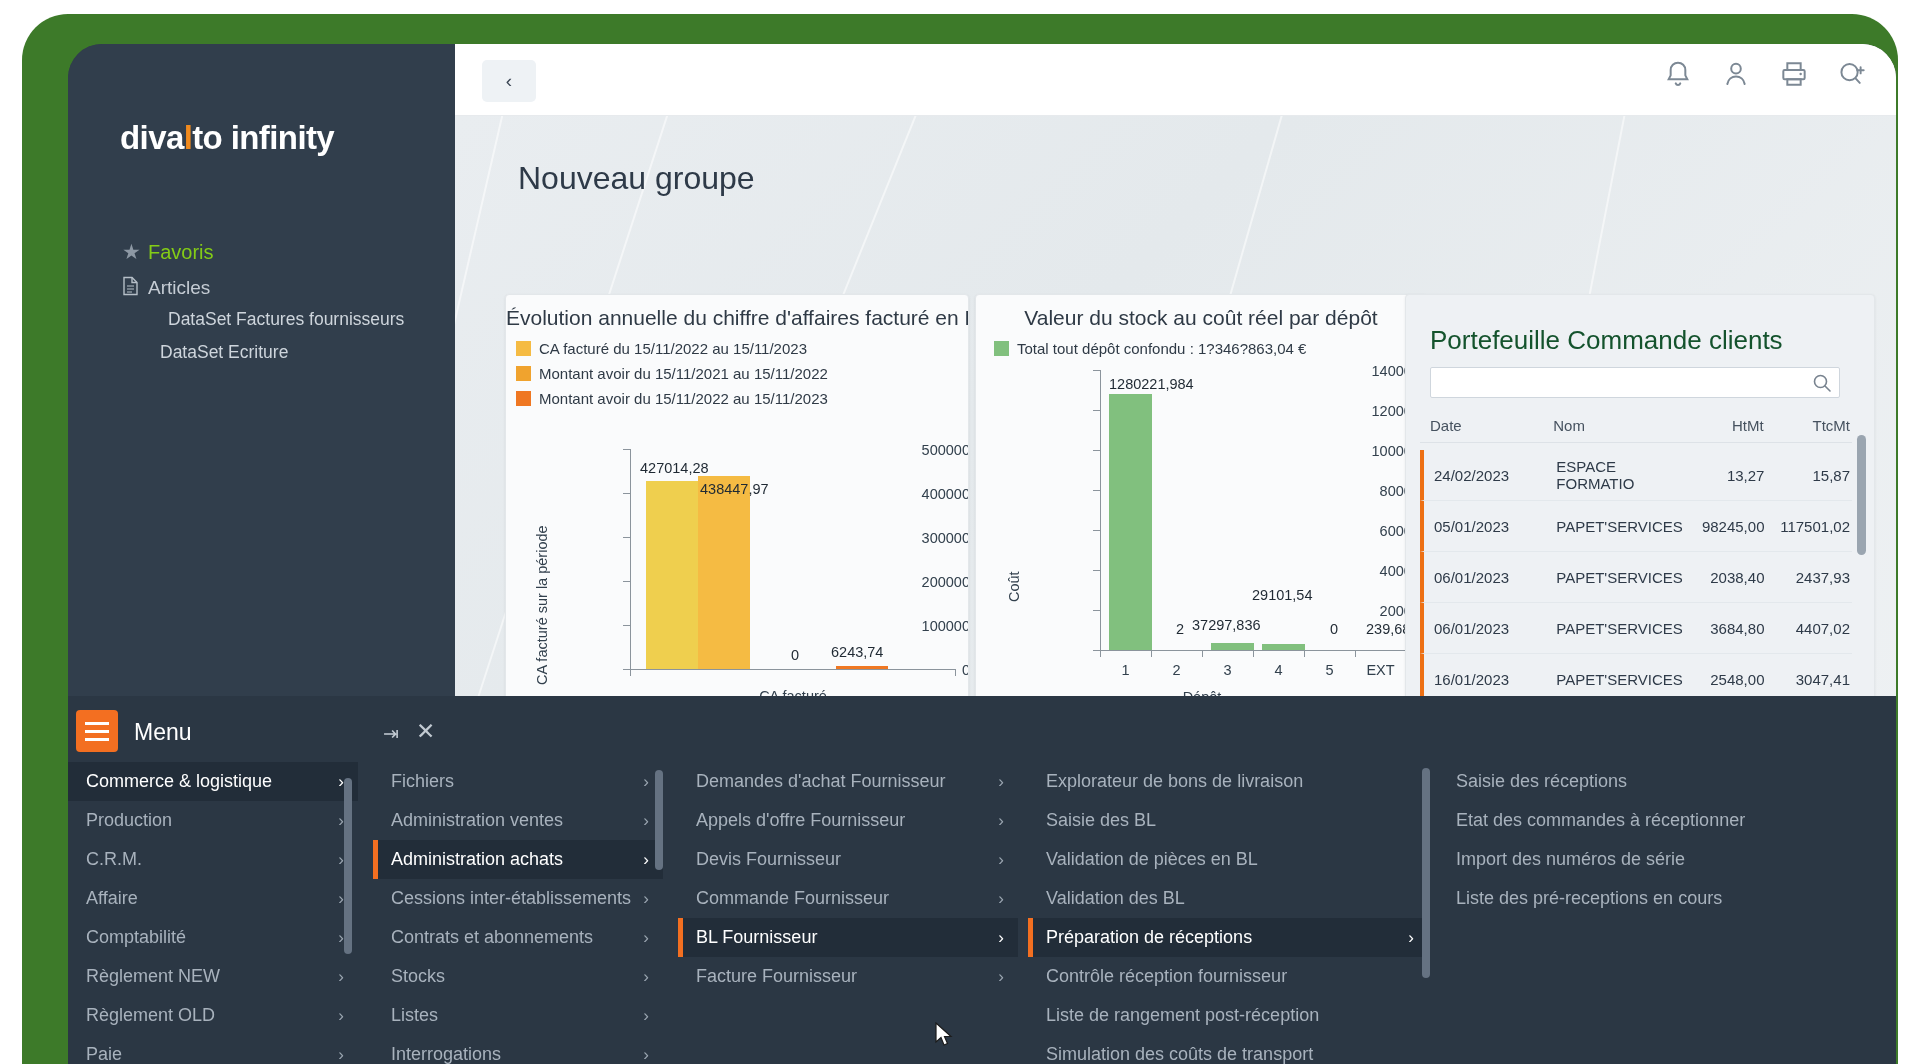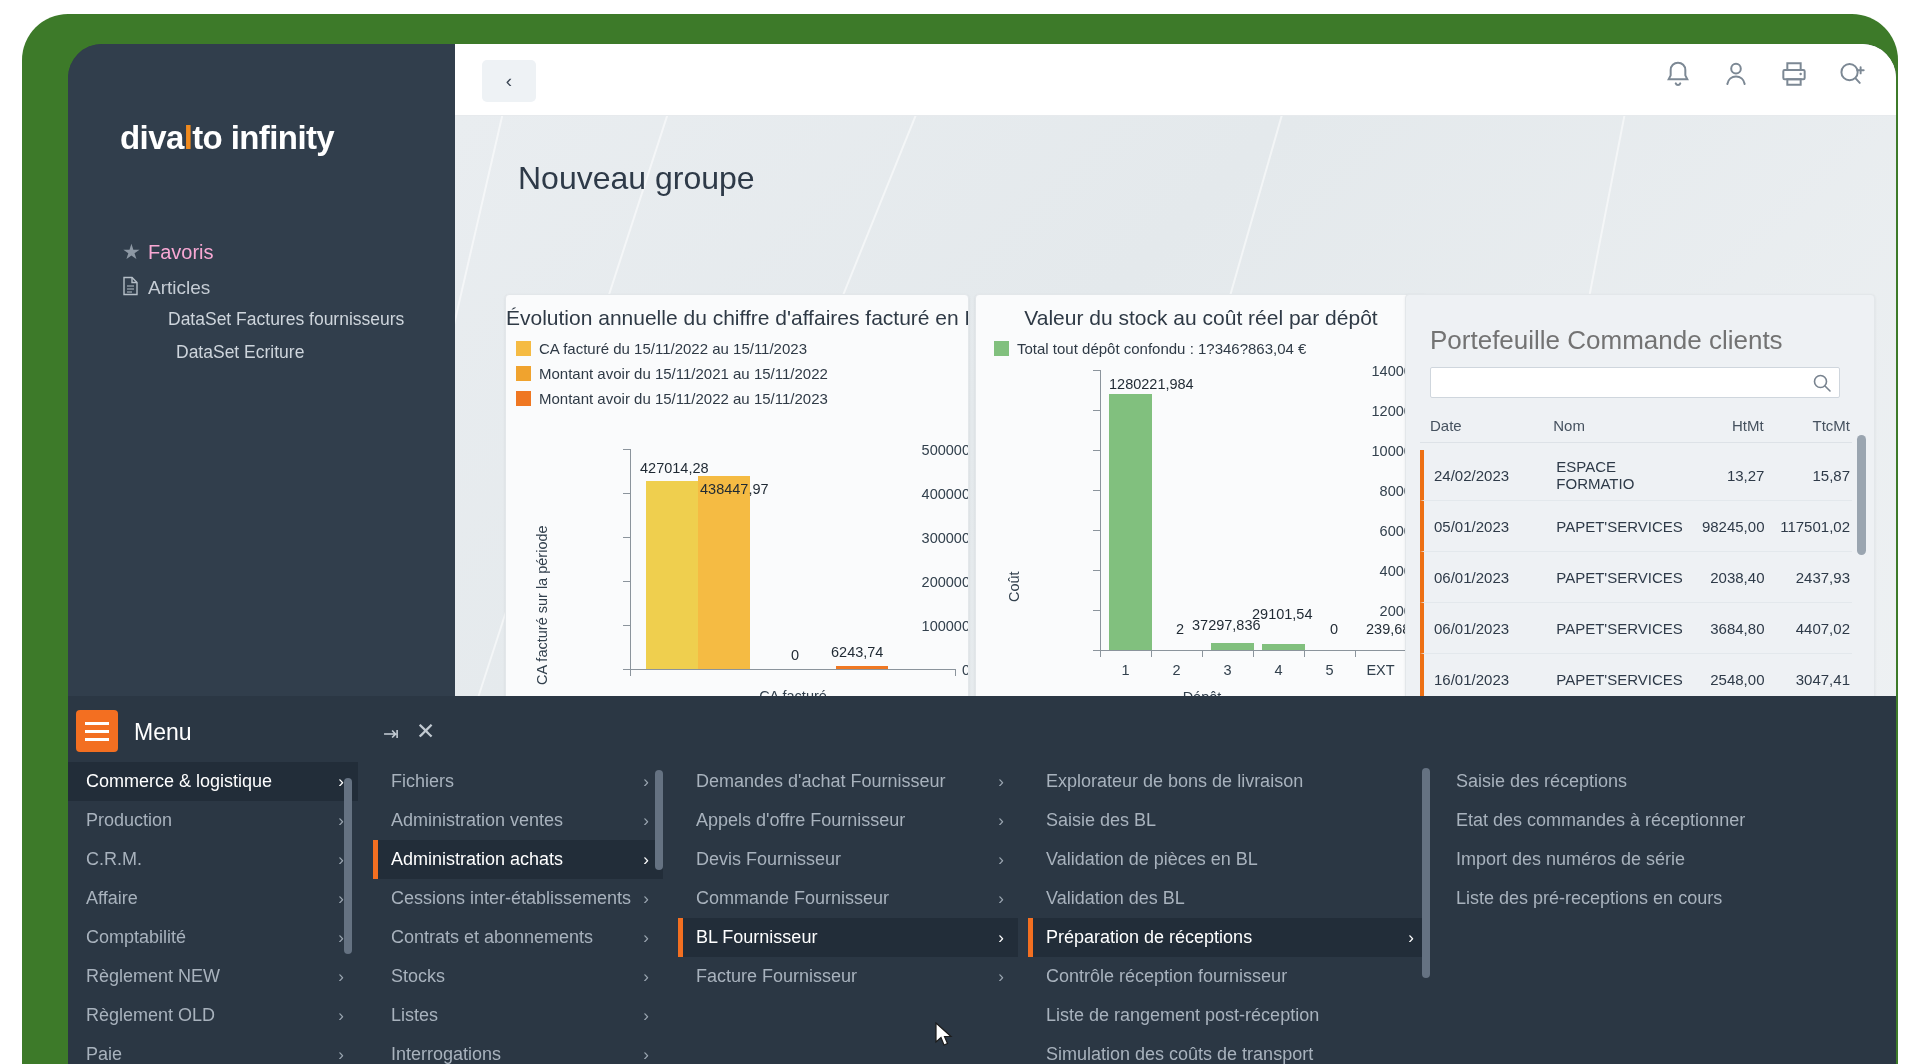--- a/index.html
+++ b/index.html
@@ -55,21 +55,21 @@
     align-items: center;
     white-space: nowrap;
   }
   .nav-ico {
     width: 26px;
     display: inline-block;
     text-align: left;
     color: #8d98a4;
   }
   .nav-label { color: #c5ccd4; font-size: 19px; }
-  .nav-label.dim { color: #f9a8d4; font-size: 20px; }
+  .nav-label.dim { color: #84cc16; font-size: 20px; }
   .nav-sub { color: #ced5dc; font-size: 17.5px; }
 
   
   #content {
     position: absolute;
     left: 387px; top: 0;
     width: 1441px; height: 1034px;
     background: #ffffff;
   }
   #topbar {
@@ -163,21 +163,21 @@
     text-align: center; white-space: nowrap;
   }
   .xtitle {
     position: absolute; font-size: 14.5px; color: #32404d;
     text-align: center; width: 100%; white-space: nowrap;
   }
 
   
   #tbl-title {
     position: absolute; left: 24px; top: 30px;
-    font-size: 26px; color: #737373;
+    font-size: 26px; color: #14532d;
   }
   #tbl-search {
     position: absolute; left: 24px; top: 72px;
     width: 410px; height: 31px;
     background: #ffffff; border: 1px solid #cfd6dd;
     border-radius: 2px;
   }
   #tbl-search input {
     width: 376px; height: 29px; border: none; outline: none;
     background: transparent; padding-left: 8px;
@@ -292,21 +292,21 @@
                 <path d="M10 1.5v5h5"></path>
               <path d="M5 10h7M5 13h7M5 16h5" stroke-width="1.1"></path>
             </svg>
           </span>
           <span class="nav-label">Articles</span>
         </div>
 
         <div class="nav-row" style="top:265px;left:100px">
           <span class="nav-sub">DataSet Factures fournisseurs</span>
         </div>
-        <div class="nav-row" style="top:298px;left:108px">
+        <div class="nav-row" style="top:298px;left:92px">
           <span class="nav-sub">DataSet Ecriture</span>
         </div>
       </div>
 
       <div id="content">
 
         <div id="topbar">
           <button id="back-btn">‹</button>
           <div id="topicons">
             <span class="topicon">
@@ -439,21 +439,21 @@
               <div class="bar" style="left:133px;top:27px;width:43px;height:256px;background:#81c07e"></div>
               <div class="bar" style="left:184px;top:283px;width:43px;height:0px;background:#81c07e"></div>
               <div class="bar" style="left:235px;top:276px;width:43px;height:7px;background:#81c07e"></div>
               <div class="bar" style="left:286px;top:277px;width:43px;height:6px;background:#81c07e"></div>
               <div class="bar" style="left:337px;top:283px;width:43px;height:0px;background:#81c07e"></div>
               <div class="bar" style="left:388px;top:283px;width:43px;height:0px;background:#81c07e"></div>
 
               <div class="barlabel" style="left:133px;top:9px">1280221,984</div>
               <div class="barlabel" style="left:200px;top:254px">2</div>
               <div class="barlabel" style="left:216px;top:250px">37297,836</div>
-              <div class="barlabel" style="left:276px;top:239px">29101,54</div>
+              <div class="barlabel" style="left:276px;top:220px">29101,54</div>
               <div class="barlabel" style="left:354px;top:254px">0</div>
               <div class="barlabel" style="left:390px;top:254px">239,682</div>
 
               <div class="tickmark" style="left:124px;top:283px;width:1px;height:7px"></div>
               <div class="tickmark" style="left:175px;top:283px;width:1px;height:7px"></div>
               <div class="tickmark" style="left:226px;top:283px;width:1px;height:7px"></div>
               <div class="tickmark" style="left:277px;top:283px;width:1px;height:7px"></div>
               <div class="tickmark" style="left:328px;top:283px;width:1px;height:7px"></div>
               <div class="tickmark" style="left:379px;top:283px;width:1px;height:7px"></div>
               <div class="tickmark" style="left:430px;top:283px;width:1px;height:7px"></div>

